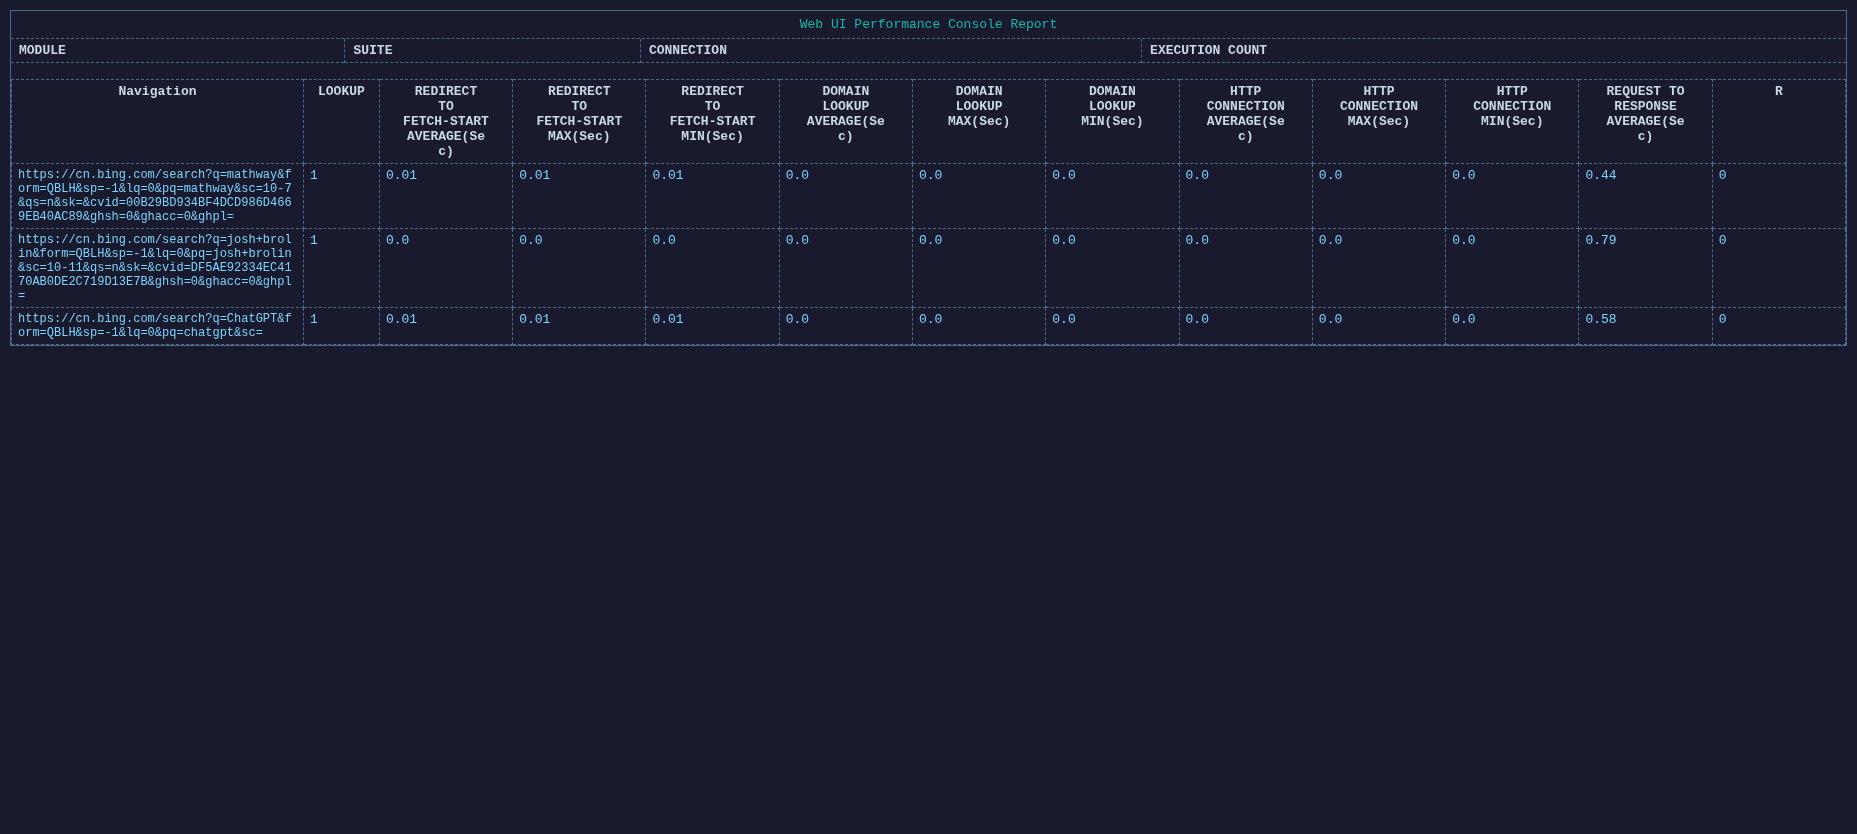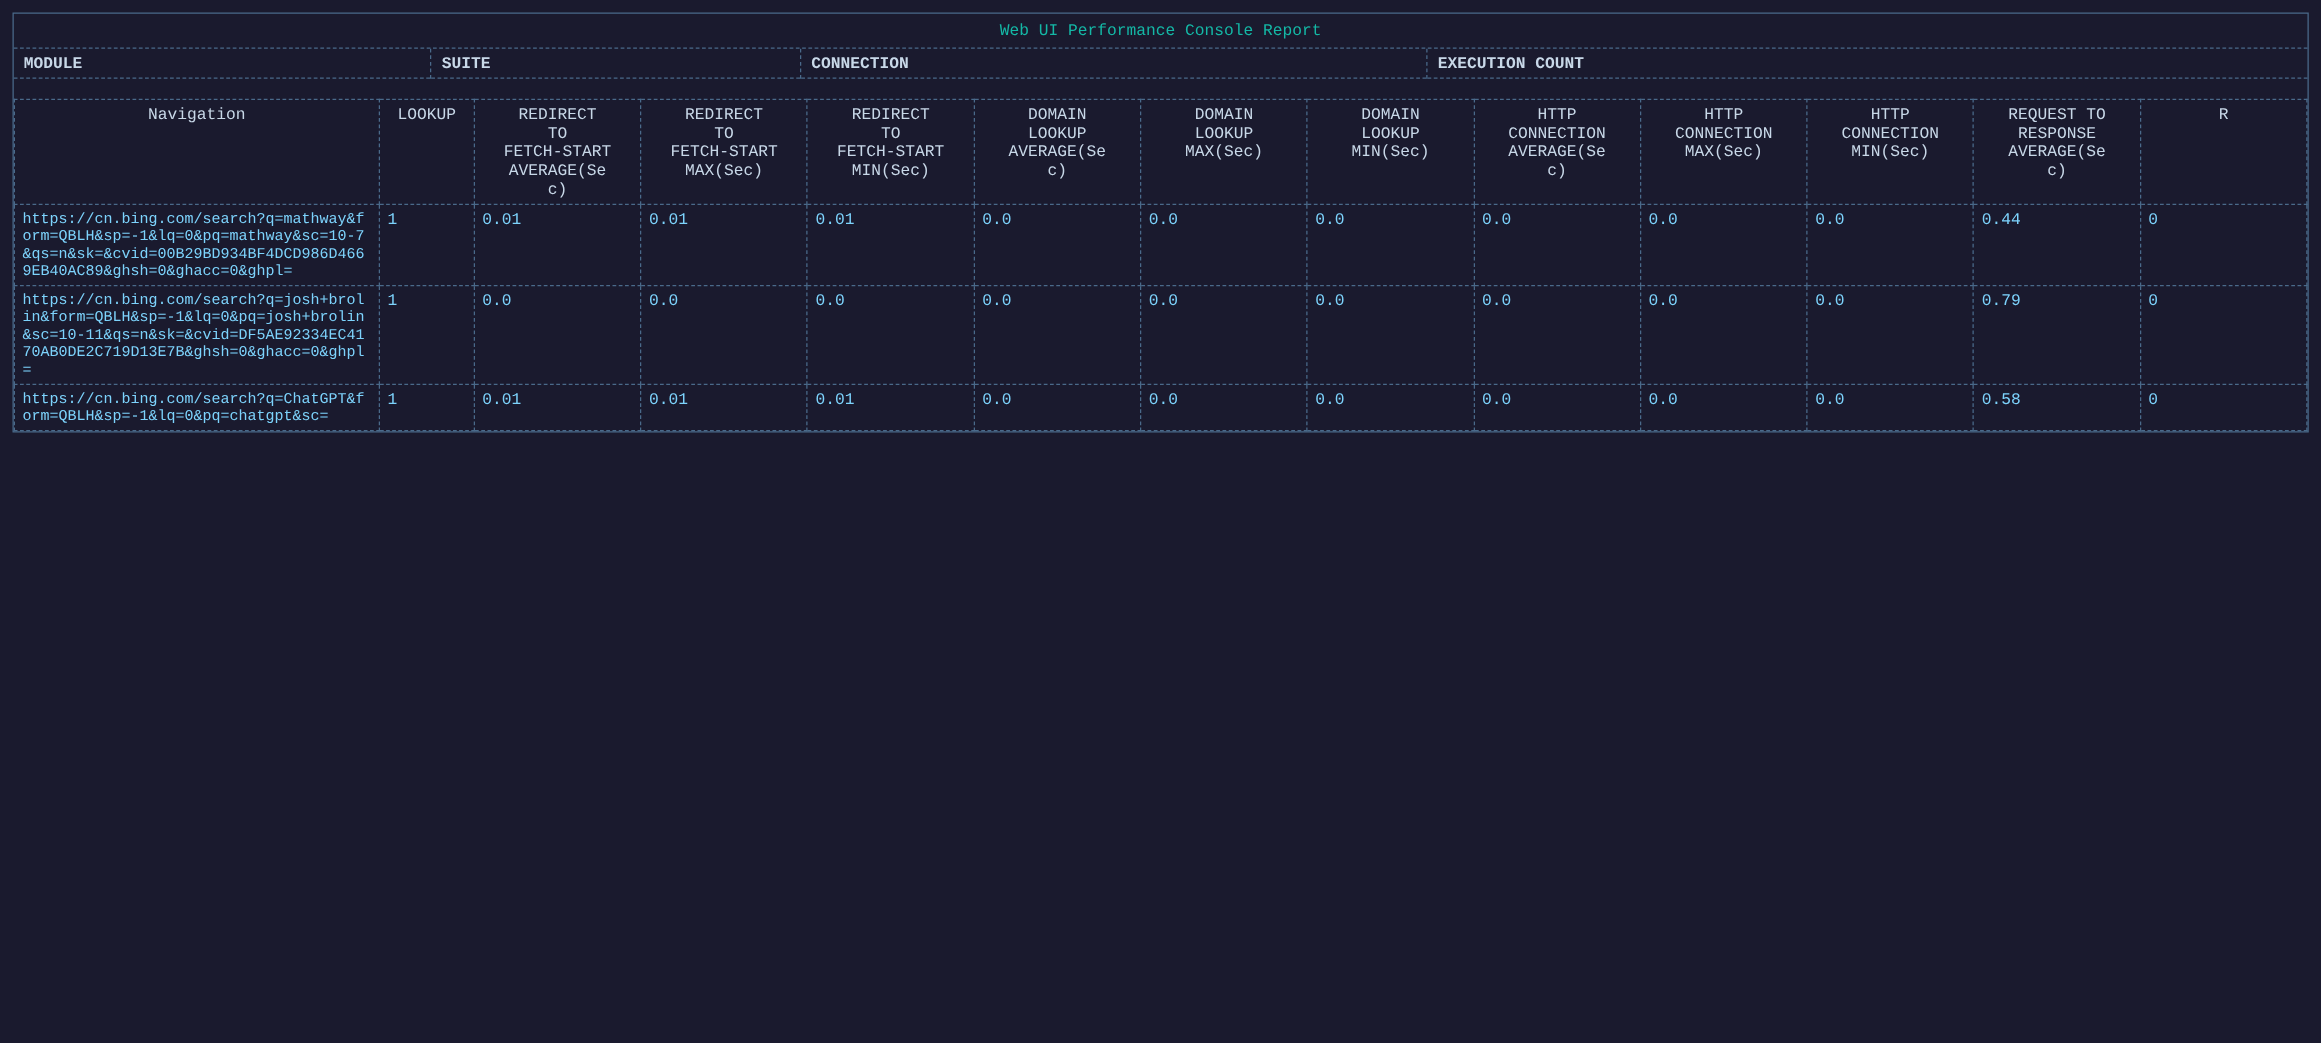--- a/index.html
+++ b/index.html
@@ -63,21 +63,21 @@
     .main-table th, .main-table td {
       border: 1px dashed #4a6a8a;
       padding: 4px 6px;
       vertical-align: top;
       text-align: left;
     }
 
     .main-table th {
       text-align: center;
       color: #c8d8e8;
-      font-weight: normal;
+      font-weight: bold;
       white-space: pre-line;
     }
 
     .main-table td {
       color: #7dd3fc;
     }
 
     .col-nav { width: 230px; min-width: 230px; }
     .col-count { width: 55px; min-width: 55px; text-align: center; }
     .col-metric { width: 105px; min-width: 105px; text-align: center; }

